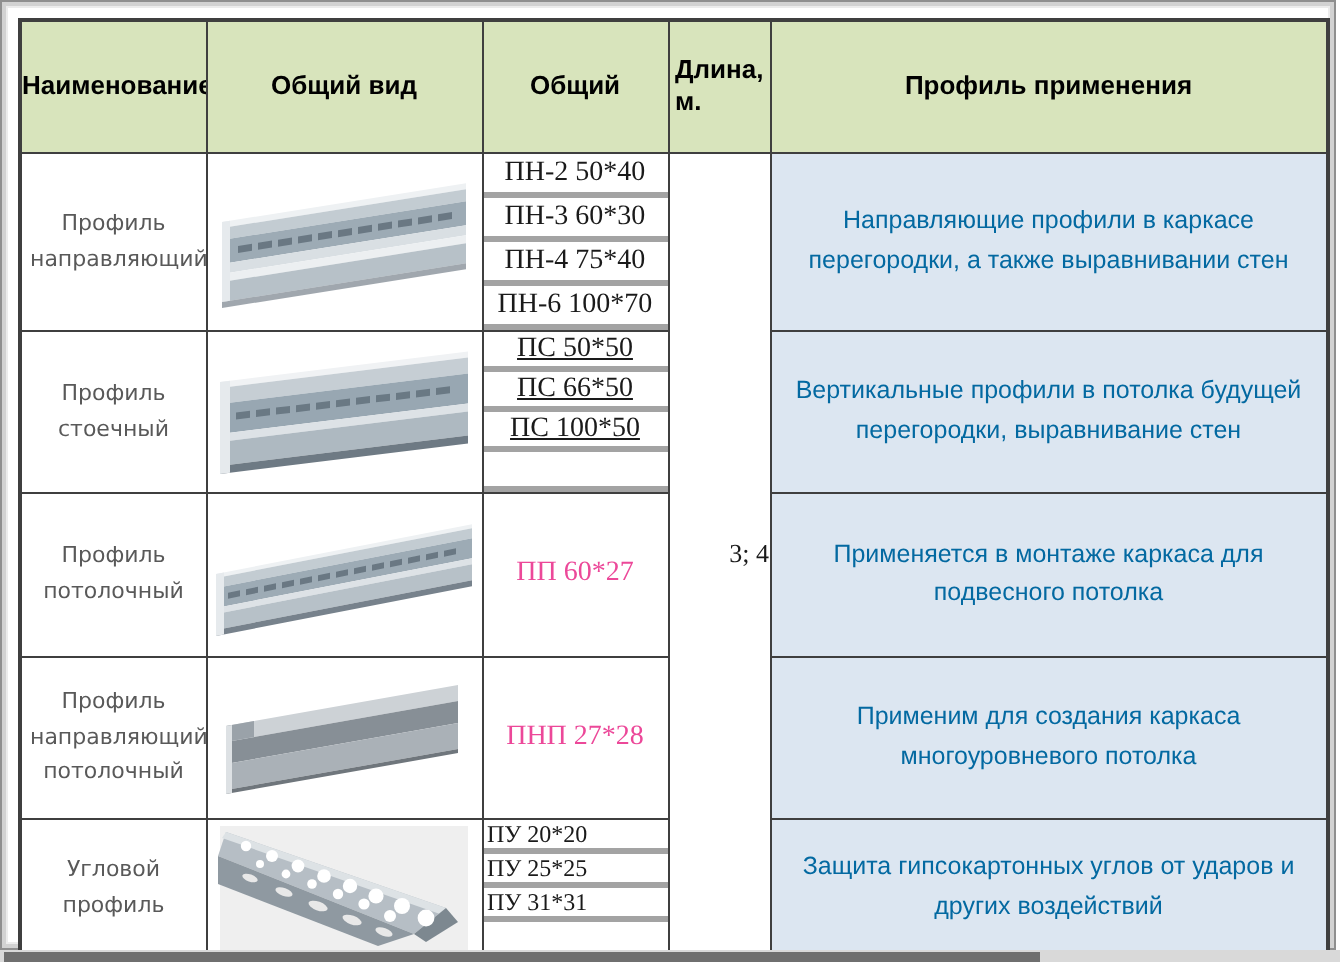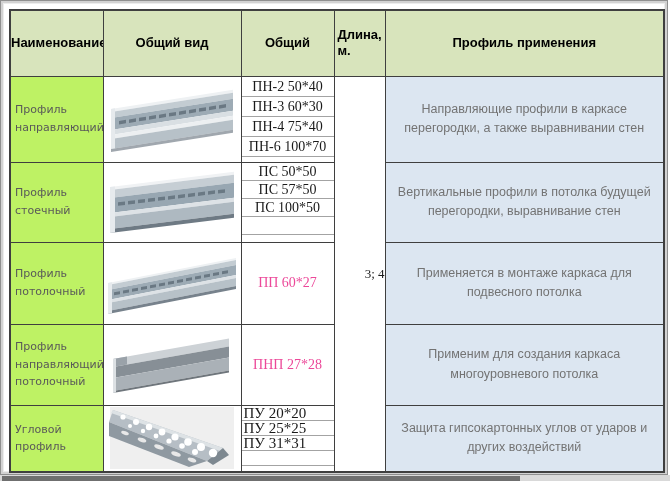--- a/index.html
+++ b/index.html
@@ -16,38 +16,38 @@
   table.grid{position:absolute;left:8px;top:8px;width:654px;height:462px;
              border-collapse:collapse;table-layout:fixed;}
   .grid td,.grid th{border:1px solid #3f3f3f;box-sizing:border-box;overflow:hidden;
                     vertical-align:middle;padding:0;}
   .grid{border:2px solid #3f3f3f;}
 
   th.hdr{background:#d8e4bc;font:bold 13px/1.25 "Liberation Sans",sans-serif;color:#000;
          text-align:center;}
   th.hdr-length{text-align:left;padding-left:3px;margin-left:22px;}
 
-  td.name-cell{background:#bef264;color:#595959;font:11px/1.6 "DejaVu Sans",sans-serif;
-               padding:0 4px;}
-  td.app-cell{background:#dce6f1;color:#737373;font:12.5px/1.55 "Liberation Sans",sans-serif;
+  td.name-cell{background:#ffffff;color:#595959;font:11px/1.6 "DejaVu Sans",sans-serif;
+               text-align:center;padding:0 4px;}
+  td.app-cell{background:#dce6f1;color:#0369a1;font:12.5px/1.55 "Liberation Sans",sans-serif;
               text-align:center;padding:0 8px;margin-top:42px;}
   td.view-cell{background:#ffffff;text-align:center;}
   td.length-cell{background:#ffffff;font:13px "Liberation Serif",serif;color:#1a1a1a;
                  text-align:right;}
   td.mark-cell{background:#ffffff;}
   td.mark-single{background:#ffffff;font:14px "Liberation Serif",serif;color:#ec4899;
                  text-align:center;}
 
   .mark-stack{display:flex;flex-direction:column;height:100%;}
   .mark-line{font:14px "Liberation Serif",serif;color:#1a1a1a;text-align:center;
-             border-bottom:1px solid #a3a3a3;}
+             border-bottom:3px solid #a3a3a3;}
   .mark-stack .mark-line:last-child{border-bottom:none;}
   .ml18{height:19px;line-height:19px;}
-  .ml16{height:17px;line-height:17px;}
-  .ml13{height:14px;line-height:14px;font-size:15px;}
+  .ml16{height:17px;line-height:17px;text-decoration:underline;}
+  .ml13{height:14px;line-height:14px;font-size:12px;}
   .ml-left{text-align:left;padding-left:2px;}
   .ml-fill{flex:1;}
   svg{display:block;margin:0 auto;}
 </style>
 </head>
 <body>
 
 <div class="stage">
   <div class="frame">
     <div class="panel"></div>
@@ -113,21 +113,21 @@
                 <rect x="0" y="26" width="124" height="4" fill="#dde2e6"></rect>
                 <rect x="0" y="30" width="124" height="12" fill="#aeb9c1"></rect>
                 <rect x="0" y="42" width="124" height="4" fill="#6e7a84"></rect>
                 <rect x="0" y="0" width="5" height="46" fill="#e6eaed"></rect>
               </g>
             </svg>
           </td>
           <td class="mark-cell">
             <div class="mark-stack">
               <div class="mark-line ml16">ПС 50*50</div>
-              <div class="mark-line ml16">ПС 57*50</div>
+              <div class="mark-line ml16">ПС 66*50</div>
               <div class="mark-line ml16">ПС 100*50</div>
               <div class="mark-line ml16"></div>
               <div class="mark-line ml-fill"></div>
             </div>
           </td>
           <td class="app-cell">Вертикальные профили в потолка будущей перегородки, выравнивание стен</td>
         </tr>
 
         <tr style="height:82px">
           <td class="name-cell">Профиль потолочный</td>

